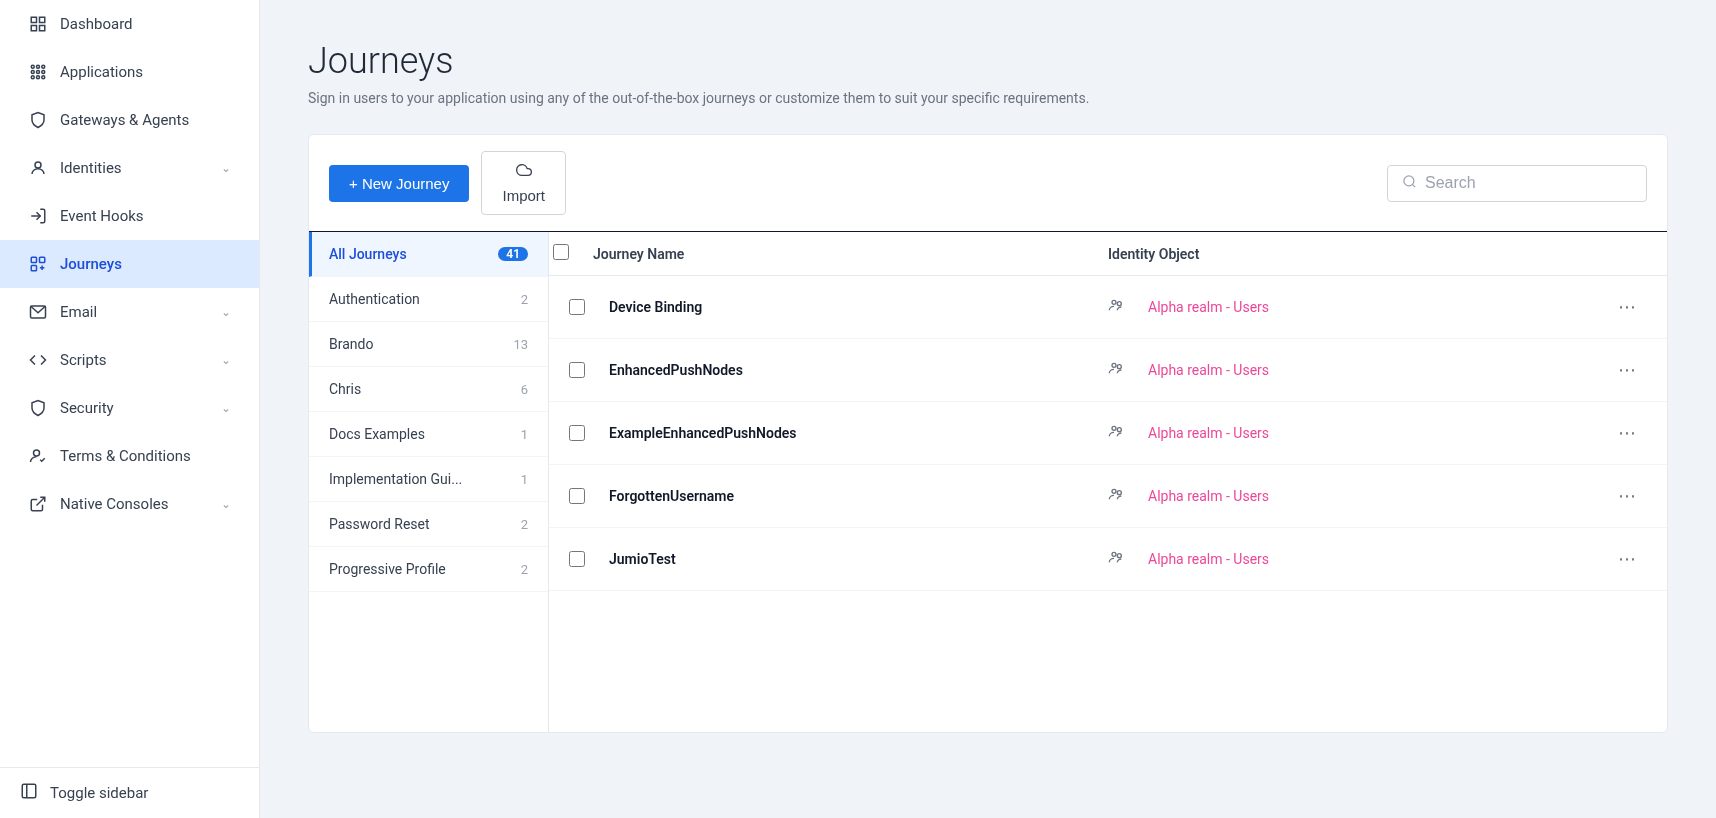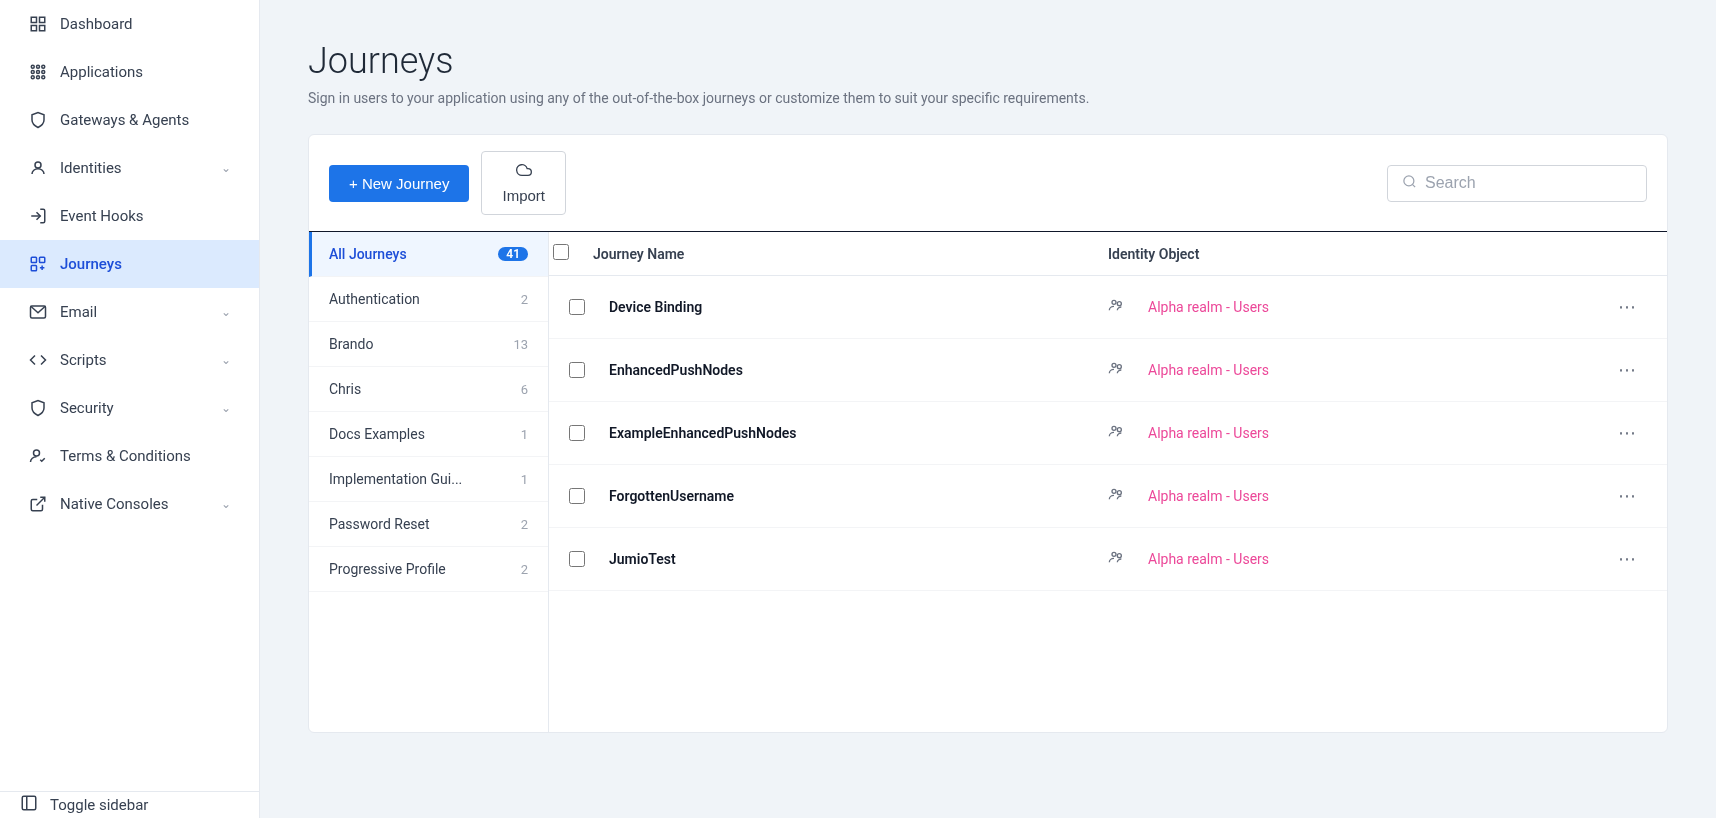--- a/index.html
+++ b/index.html
@@ -237,21 +237,21 @@
       cursor: pointer;
       color: #6b7280;
       font-size: 18px;
       padding: 4px;
       border-radius: 4px;
     }
 
     
     .toggle-sidebar {
       border-top: 1px solid #e5e9ef;
-      padding: 2px 20px;
+      padding: 14px 20px;
       display: flex;
       align-items: center;
       gap: 12px;
       cursor: pointer;
       font-size: 15px;
       color: #374151;
     }
 
     
     .svg-icon { width: 18px; height: 18px; }

